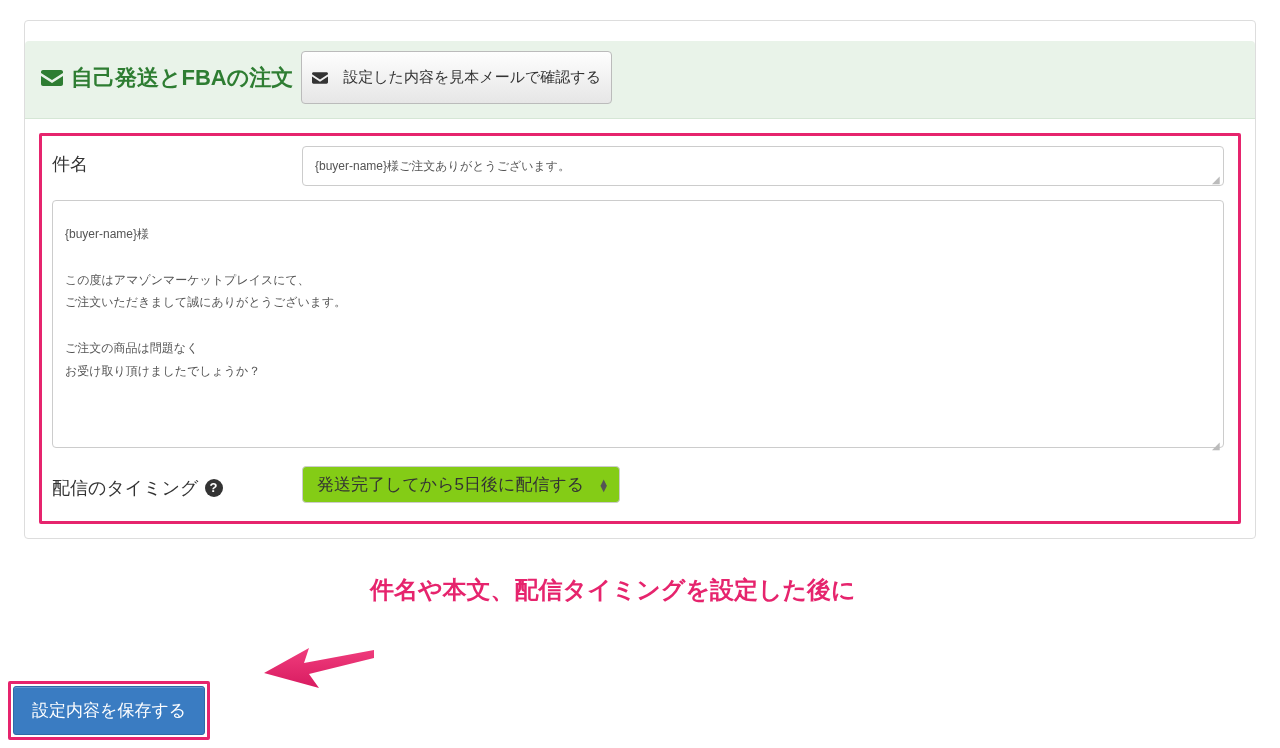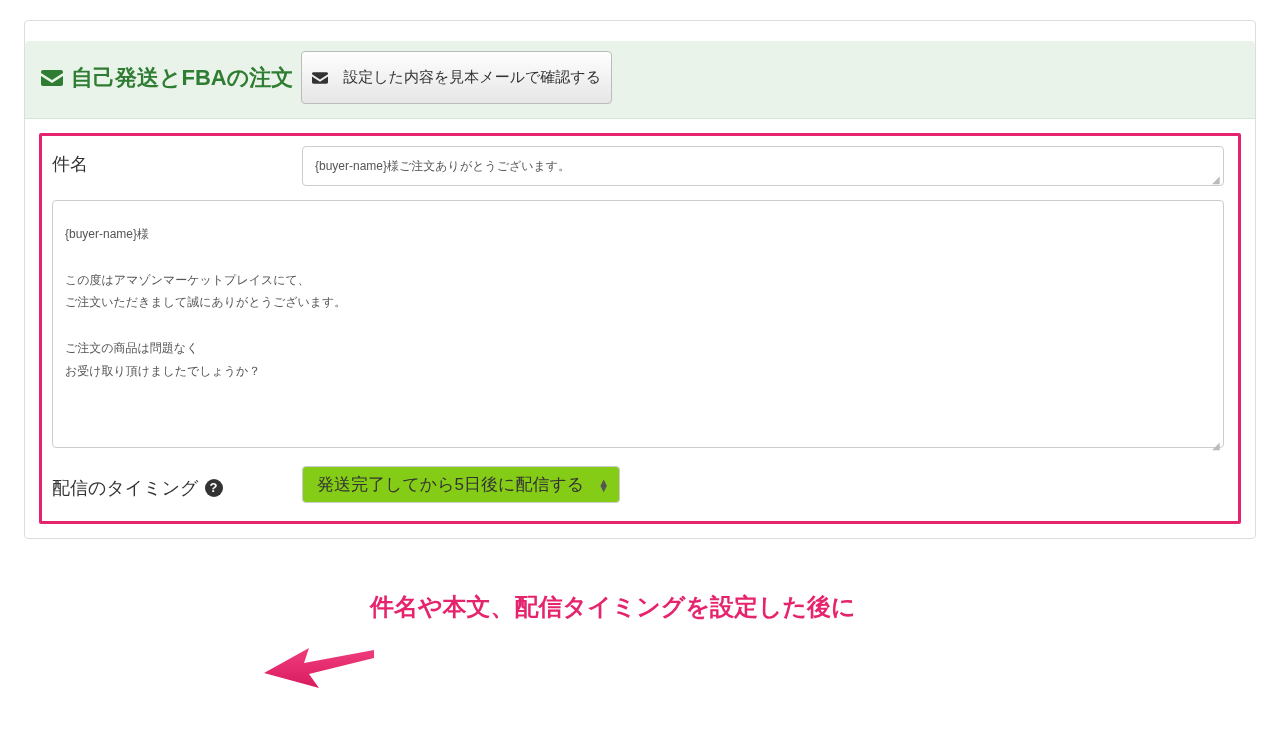--- a/index.html
+++ b/index.html
@@ -140,21 +140,21 @@
     color: #fff;
     font-size: 13px;
     font-weight: bold;
     align-items: center;
     justify-content: center;
     margin-left: 2px;
   }
   .instruction-text {
     position: absolute;
     left: 370px;
-    top: 588px;
+    top: 571px;
     color: #e6246d;
     font-size: 24px;
     font-weight: bold;
     line-height: 1.6;
   }
   .arrow {
     position: absolute;
     left: 264px;
     top: 638px;
     width: 110px;
@@ -269,14 +269,19 @@
       <defs>
         <linearGradient id="g" x1="0" y1="0" x2="0" y2="1">
           <stop offset="0" stop-color="#f03d7d"></stop>
           <stop offset="1" stop-color="#d81b60"></stop>
         </linearGradient>
       </defs>
       <polygon points="110,12 40,25 45,10 0,35 55,50 45,36 110,20" fill="url(#g)"></polygon>
     </svg>
   </div>
 
+  <div class="save-button-wrap">
+    <button class="save-button">
+      <span>設定内容を保存する</span>
+    </button>
+  </div>
 
 </div>
 
 </body></html>

